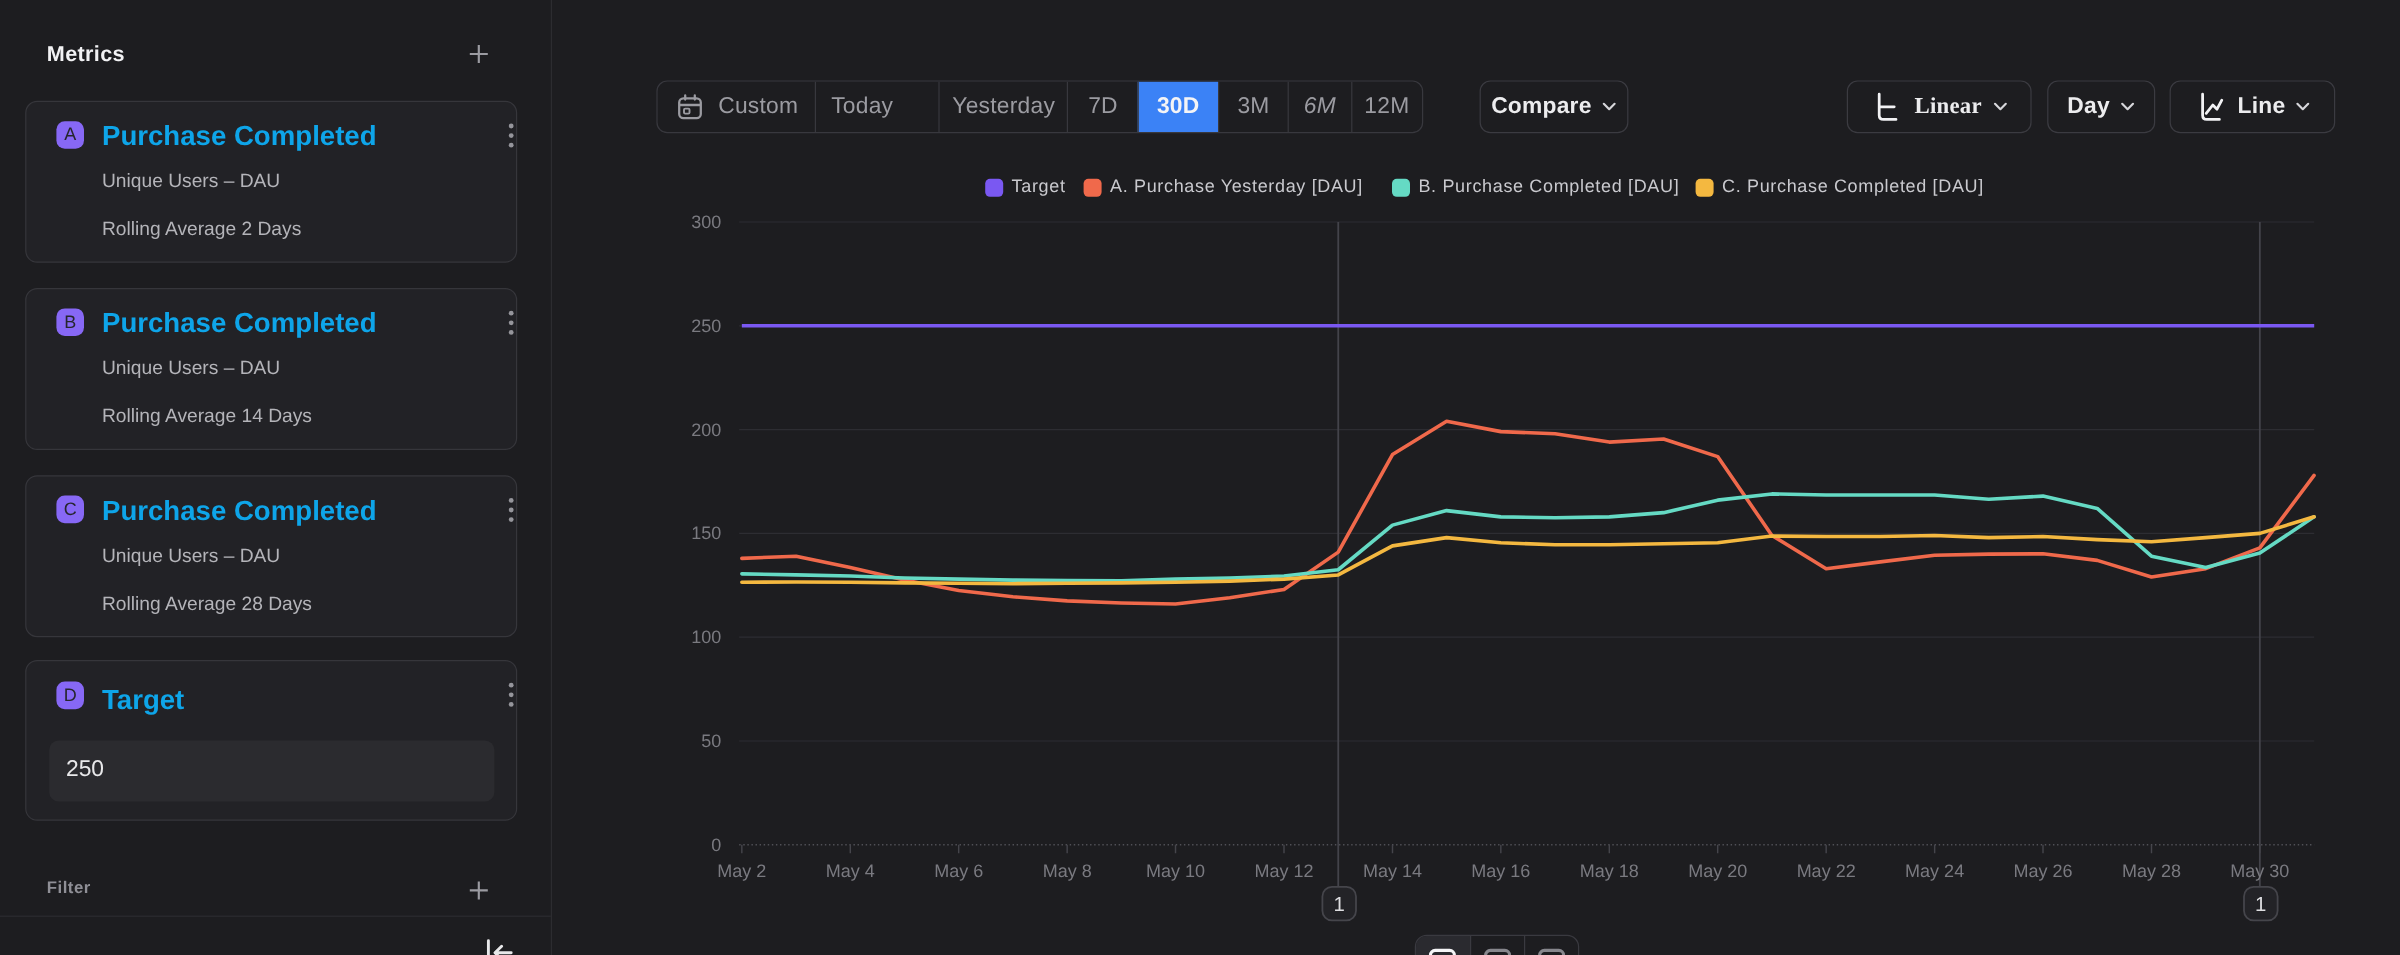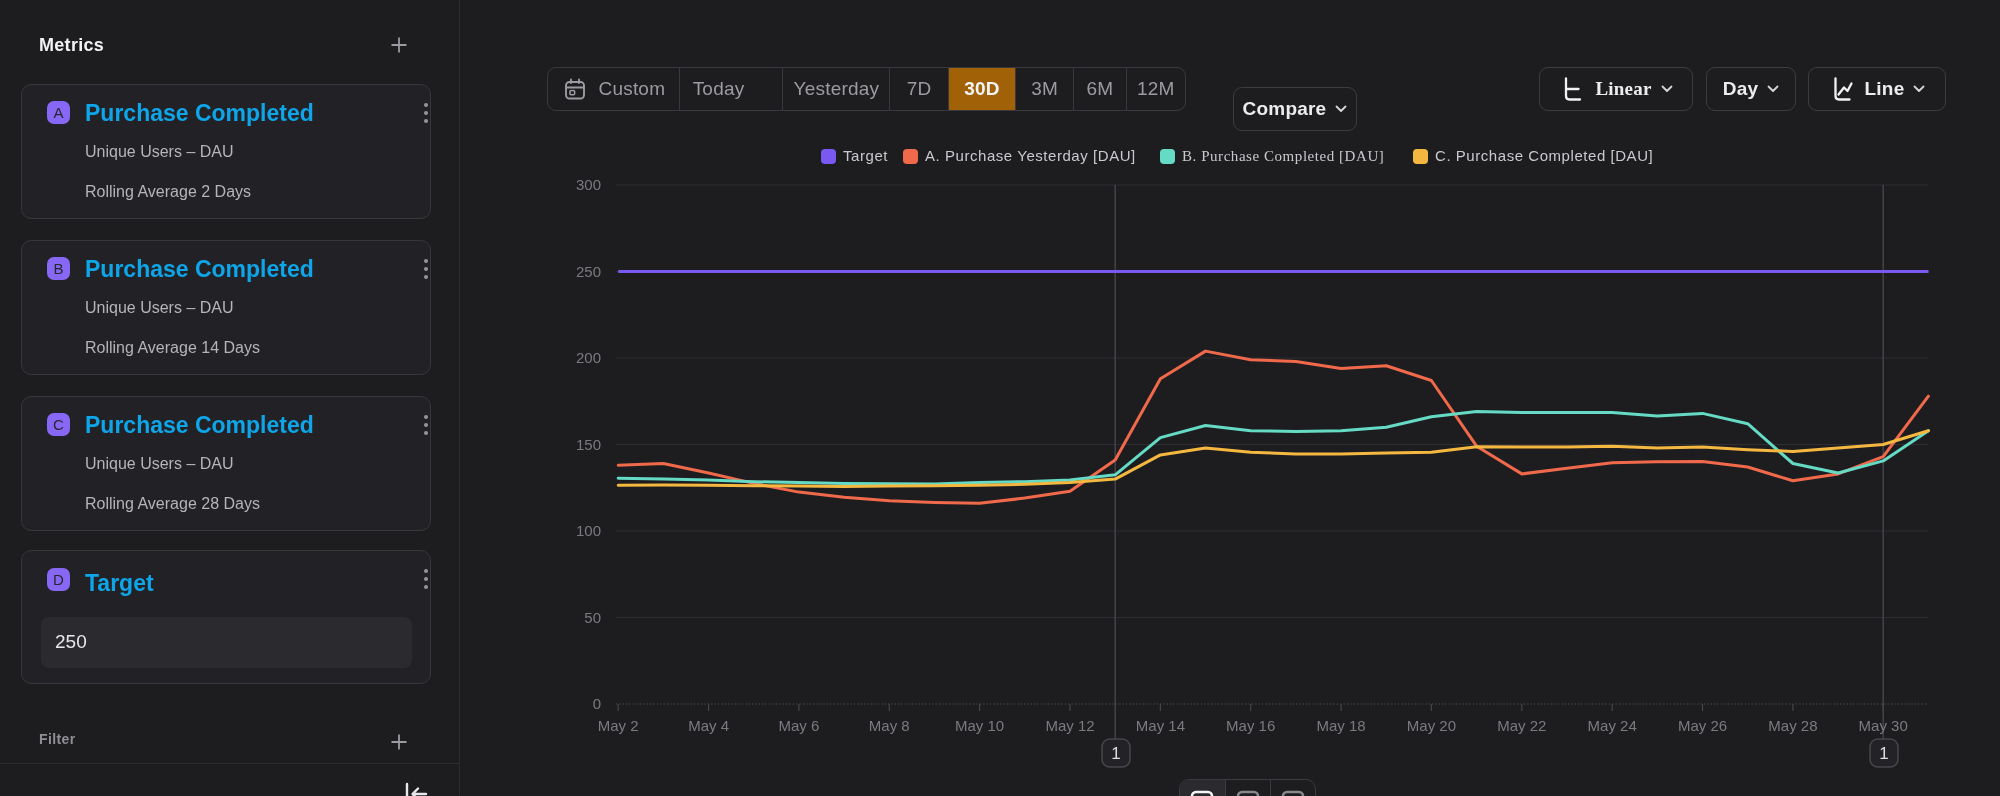--- a/index.html
+++ b/index.html
@@ -92,27 +92,27 @@
         <rect x="4" y="6" width="18" height="16.5" rx="3.5" stroke="#9B9BA1" stroke-width="1.9" fill="none"></rect>
         <path d="M4 11.5 H22" stroke="#9B9BA1" stroke-width="1.9"></path>
         <path d="M9 3.5 V7 M17 3.5 V7" stroke="#9B9BA1" stroke-width="1.9" stroke-linecap="round"></path>
         <rect x="8" y="14.5" width="4.6" height="4.2" rx="1" stroke="#9B9BA1" stroke-width="1.6" fill="none"></rect>
       </svg>
     Custom
   </div>
   <div class="seg" style="width:86px;">Today</div>
   <div class="seg" style="width:117px;margin-left:25px;">Yesterday</div>
   <div class="seg" style="width:64px;">7D</div>
-  <div class="seg" style="width:73px; background:#a16207; color:#F4F4F6; font-weight:bold;">30D</div>
+  <div class="seg" style="width:73px; background:#3b82f6; color:#F4F4F6; font-weight:bold;">30D</div>
   <div class="seg" style="width:64px;">3M</div>
-  <div class="seg" style="width:57px;">6M</div>
+  <div class="seg" style="width:57px;font-style:italic;">6M</div>
   <div class="seg" style="width:65px;">12M</div>
 </div>
 
-<div class="btn" style="left:1233px; width:124px;margin-top:20px;">Compare<svg width="12" height="8" viewBox="0 0 12 8" style="margin-left:9px;">
+<div class="btn" style="left:1233px; width:124px;">Compare<svg width="12" height="8" viewBox="0 0 12 8" style="margin-left:9px;">
       <path d="M1.5 1.5 L6 6 L10.5 1.5" stroke="#D6D6DA" stroke-width="1.8" fill="none" stroke-linecap="round" stroke-linejoin="round"></path>
     </svg></div>
 
 <div class="btn" style="left:1539px; width:154px;font-family:Liberation Serif, serif;">
   <svg width="26" height="27" viewBox="0 0 26 27" style="margin-right:10px;">
       <path d="M7 2.5 V20 Q7 23.5 10.5 23.5 H21" stroke="#F2F2F4" stroke-width="2.3" fill="none" stroke-linecap="round"></path>
       <path d="M7.5 13 H19.5" stroke="#F2F2F4" stroke-width="2.3" stroke-linecap="round"></path>
     </svg>
   Linear<svg width="12" height="8" viewBox="0 0 12 8" style="margin-left:9px;">
       <path d="M1.5 1.5 L6 6 L10.5 1.5" stroke="#D6D6DA" stroke-width="1.8" fill="none" stroke-linecap="round" stroke-linejoin="round"></path>
@@ -129,21 +129,21 @@
   Line<svg width="12" height="8" viewBox="0 0 12 8" style="margin-left:9px;">
       <path d="M1.5 1.5 L6 6 L10.5 1.5" stroke="#D6D6DA" stroke-width="1.8" fill="none" stroke-linecap="round" stroke-linejoin="round"></path>
     </svg>
 </div>
 
 <div class="lgsw" style="left:821px; background:#7A58F2;"></div>
 <div class="lgtxt" style="left:843px;">Target</div>
 <div class="lgsw" style="left:903px; background:#F0694B;"></div>
 <div class="lgtxt" style="left:925px;">A. Purchase Yesterday [DAU]</div>
 <div class="lgsw" style="left:1160px; background:#65DAC4;"></div>
-<div class="lgtxt" style="left:1182px;font-family:Liberation Serif, serif;">B. Purchase Completed [DAU]</div>
+<div class="lgtxt" style="left:1182px;">B. Purchase Completed [DAU]</div>
 <div class="lgsw" style="left:1413px; background:#F4B840;"></div>
 <div class="lgtxt" style="left:1435px;">C. Purchase Completed [DAU]</div>
 
 <svg class="abs" style="left:560px; top:150px;" width="1420" height="646" viewBox="0 0 1420 646">
 
   <g stroke="#2D2D32" stroke-width="1">
     <line x1="56" y1="467.5" x2="1368.5" y2="467.5"></line>
     <line x1="56" y1="381" x2="1368.5" y2="381"></line>
     <line x1="56" y1="294.5" x2="1368.5" y2="294.5"></line>
     <line x1="56" y1="208" x2="1368.5" y2="208"></line>

